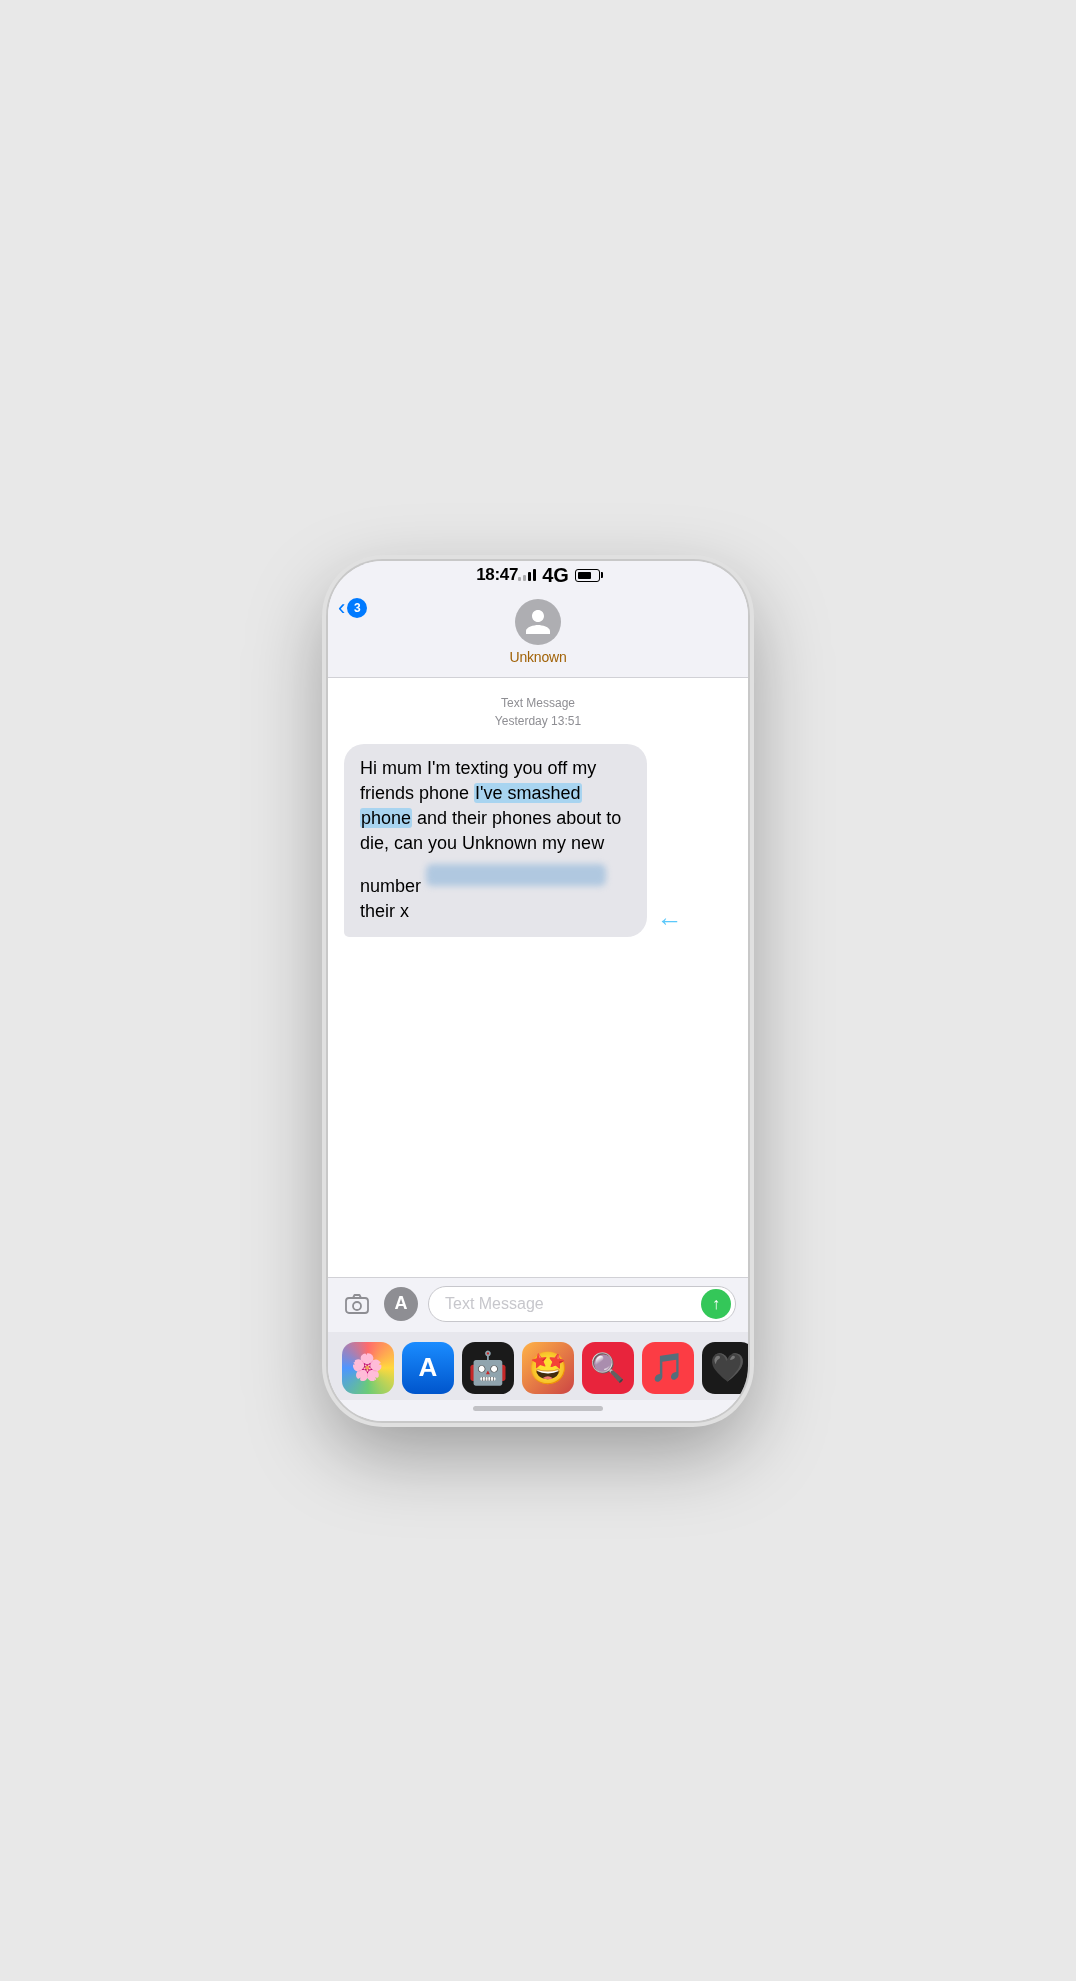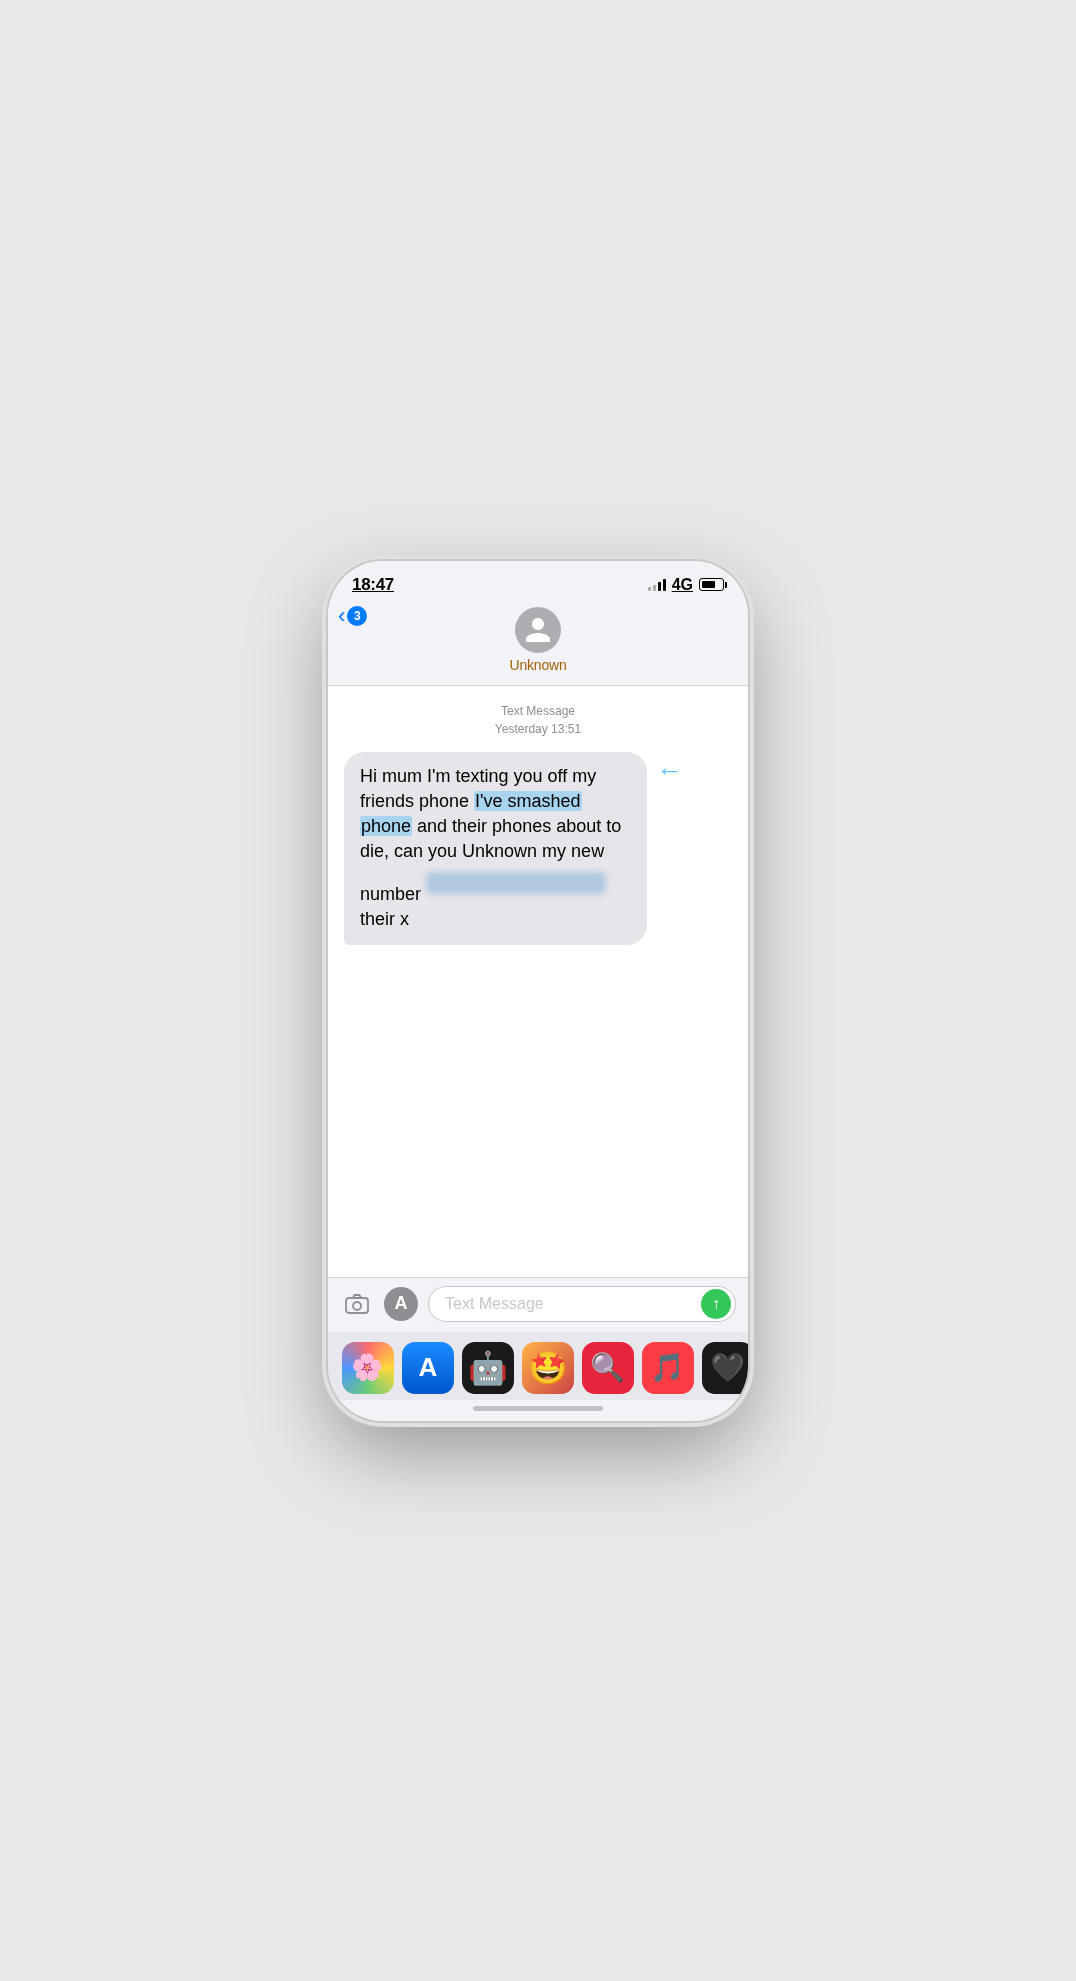--- a/index.html
+++ b/index.html
@@ -23,26 +23,25 @@
         0 30px 80px rgba(0,0,0,0.35);
       position: relative;
       overflow: hidden;
       display: flex;
       flex-direction: column;
     }
 
     
     .status-bar {
       background: #f2f2f7;
-      padding: 14px 24px 6px;
-      display: flex;
-      justify-content: space-between;
-      align-items: center;
-      flex-shrink: 0;
-      text-decoration: underline;
+      padding: 3px 24px 6px;
+      display: flex;
+      justify-content: center;
+      align-items: center;
+      flex-shrink: 0;
     }
 
     .status-time {
       font-size: 17px;
       font-weight: 600;
       color: #000;
       letter-spacing: -0.3px;
     }
 
     .status-icons {
@@ -61,21 +60,21 @@
       background: #000;
       width: 3px;
       border-radius: 1px;
     }
     .signal-bars span:nth-child(1) { height: 4px; opacity: 0.3; }
     .signal-bars span:nth-child(2) { height: 6px; opacity: 0.3; }
     .signal-bars span:nth-child(3) { height: 9px; }
     .signal-bars span:nth-child(4) { height: 12px; }
 
     .status-4g {
-      font-size: 16px;
+      font-size: 20px;
       font-weight: 600;
       color: #000;
     }
 
     .battery-icon {
       display: flex;
       align-items: center;
       gap: 1px;
     }
     .battery-body {
@@ -190,21 +189,21 @@
       margin-bottom: 14px;
       line-height: 1.5;
     }
 
     .message-meta-title {
       font-weight: 500;
     }
 
     .message-bubble-row {
       display: flex;
-      align-items: flex-start;
+      align-items: flex-end;
       margin-bottom: 4px;
       position: relative;
     }
 
     .message-bubble {
       background: #e5e5ea;
       border-radius: 20px 20px 20px 5px;
       padding: 12px 16px;
       max-width: 78%;
       font-size: 18px;

